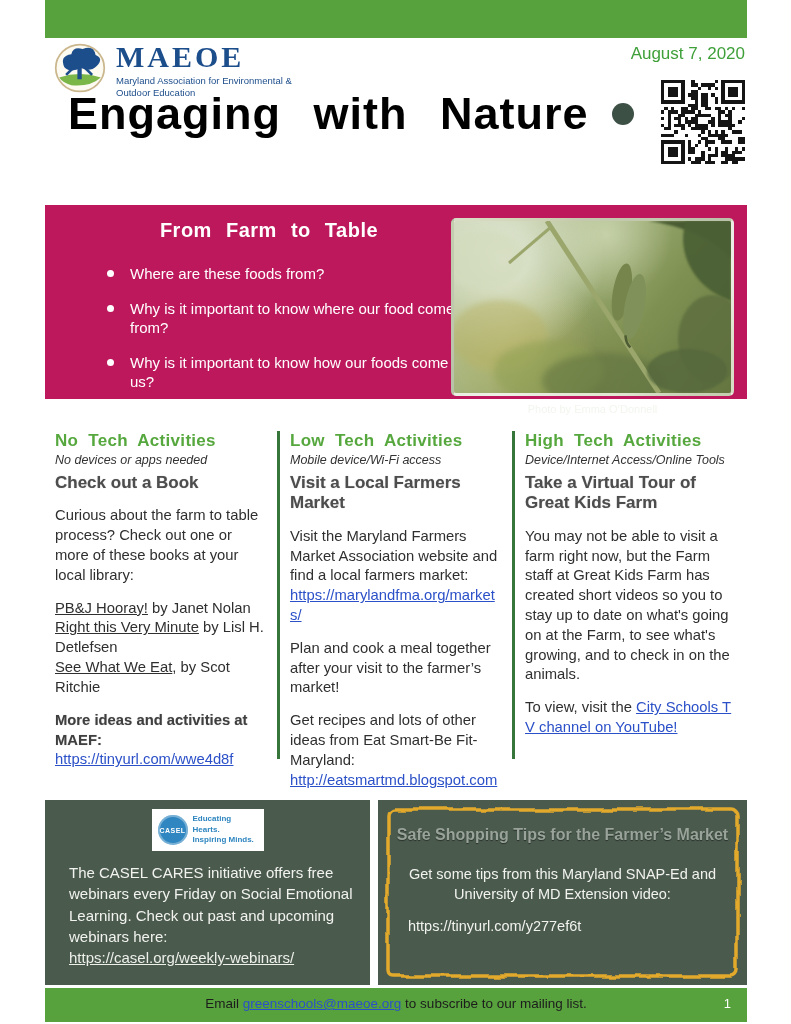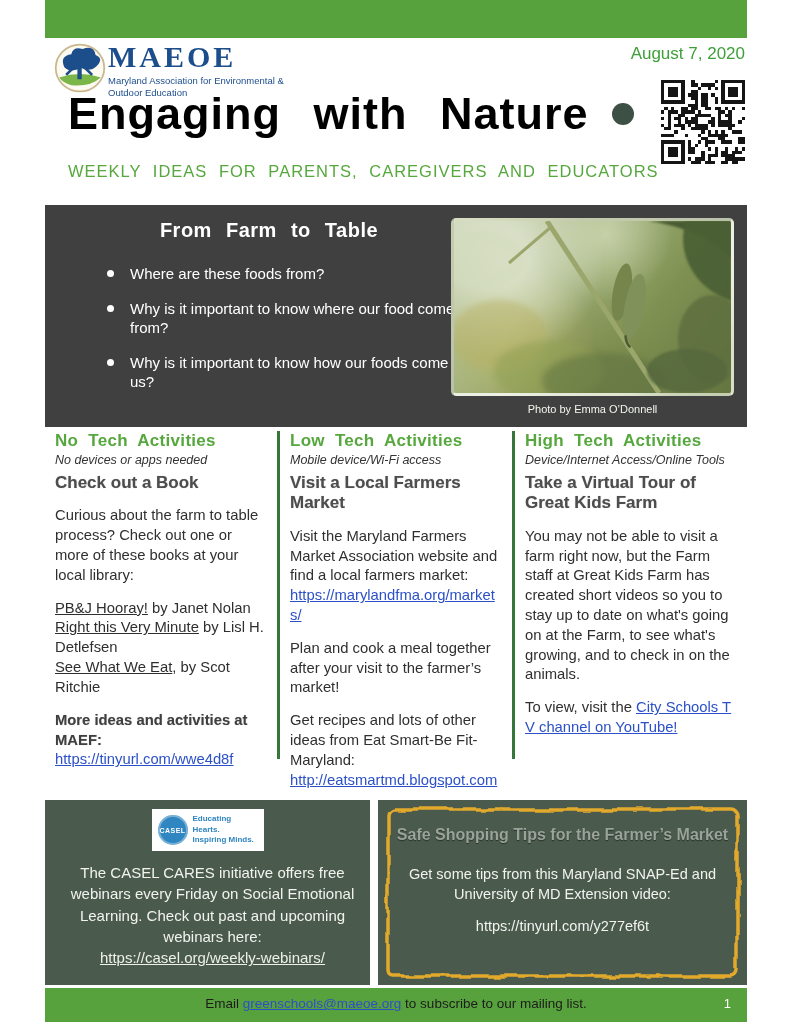--- a/index.html
+++ b/index.html
@@ -3,32 +3,32 @@
 <meta charset="utf-8">
 <style>
   html,body{margin:0;padding:0;}
   body{width:791px;height:1024px;background:#fdfdfb;font-family:"Liberation Sans",sans-serif;position:relative;overflow:hidden;}
   .page{position:absolute;inset:0;background:#ffffff;}
 
   
   .topbar{position:absolute;left:45px;top:0;width:702px;height:38px;background:#58a23e;}
 
   
-  .logo-row{position:absolute;left:52px;top:42px;display:flex;align-items:flex-start;}
+  .logo-row{position:absolute;left:52px;top:42px;display:flex;align-items:flex-start;gap:8px;}
   .logo-art{width:56px;height:52px;flex:0 0 auto;}
   .logo-text .wordmark{font-family:"Liberation Serif",serif;font-weight:bold;font-size:30px;color:#1d4e8c;letter-spacing:3px;line-height:1;}
   .logo-text .tagline{font-size:9.5px;color:#1d4e8c;line-height:1.3;margin-top:3px;}
   .date{position:absolute;right:46px;top:44px;font-size:17px;color:#3fa03a;}
   .main-title{position:absolute;left:68px;top:88px;font-size:45px;font-weight:bold;color:#000000;letter-spacing:1px;word-spacing:19px;}
   .title-dot{position:absolute;left:612px;top:103px;width:22px;height:22px;border-radius:50%;background:#3d5046;}
   .qr{position:absolute;right:46px;top:80px;width:84px;height:84px;background:#ffffff;}
   .subtitle{position:absolute;left:68px;top:162px;font-size:16.5px;color:#56a83e;letter-spacing:1px;word-spacing:6px;}
 
   
-  .banner{position:absolute;left:45px;top:205px;width:702px;height:222px;background:#404040;color:#ffffff;}
+  .banner{position:absolute;left:45px;top:205px;width:702px;height:194px;background:#be185d;color:#ffffff;}
   .banner-left{position:absolute;left:20px;top:10px;width:408px;}
   .banner-title{font-size:20px;font-weight:bold;text-align:center;word-spacing:8px;letter-spacing:.5px;margin-top:4px;}
   .banner-intro{font-size:15.5px;font-weight:bold;word-spacing:4px;margin-top:14px;margin-left:8px;}
   .banner-bullets{margin-top:22px;margin-left:42px;}
   .bullet-item{display:flex;gap:16px;margin-bottom:15px;font-size:15px;line-height:1.3;}
   .dot{width:7px;height:7px;border-radius:50%;background:#ffffff;margin-top:6px;flex:0 0 auto;}
   .photo{position:absolute;right:13px;top:13px;width:277px;height:172px;border:3px solid rgba(255,255,255,.55);border-radius:5px;overflow:hidden;
     background:
       radial-gradient(circle at 18% 22%, rgba(232,238,222,.95), rgba(232,238,222,0) 38%),
       radial-gradient(circle at 55% 8%, rgba(214,223,190,.7), rgba(214,223,190,0) 30%),
@@ -51,26 +51,26 @@
   a.link{color:#2b50c8;text-decoration:underline;cursor:pointer;word-break:break-all;}
   .bold{font-weight:bold;color:#3f3f3f;text-shadow:0 0 1px rgba(90,90,90,.4);}
 
   
   .panel{position:absolute;top:800px;height:185px;background:#4a5a4d;color:#eef0ea;}
   .panel-casel{left:45px;width:325px;}
   .panel-tips{left:378px;width:369px;}
   .casel-logo-box{position:absolute;left:50%;transform:translateX(-50%);top:9px;width:112px;height:42px;background:#ffffff;display:flex;align-items:center;gap:5px;padding:0 6px;box-sizing:border-box;}
   .casel-circle{width:30px;height:30px;border-radius:50%;background:#2f86c0;color:#ffffff;display:flex;align-items:center;justify-content:center;font-size:7px;font-weight:bold;letter-spacing:.5px;flex:0 0 auto;box-shadow:inset 0 0 0 2px rgba(255,255,255,.35);}
   .casel-tag{font-size:8px;font-weight:bold;color:#2f86c0;line-height:1.3;}
-  .casel-text{position:absolute;left:24px;right:14px;top:62px;text-align:center;font-size:15px;line-height:1.42;color:#f2f3ef;}
+  .casel-text{position:absolute;left:24px;right:14px;top:62px;font-size:15px;line-height:1.42;color:#f2f3ef;}
   .casel-text a{color:#eef0ea;text-decoration:underline;cursor:pointer;}
   .tips-border{position:absolute;inset:0;pointer-events:none;}
   .tips-title{position:absolute;left:18px;right:18px;top:26px;text-align:center;font-size:16px;font-weight:bold;color:#99a399;text-shadow:0 1px 1px rgba(0,0,0,.45);}
   .tips-text{position:absolute;left:30px;right:30px;top:64px;text-align:center;font-size:14.5px;line-height:1.4;color:#f2f3ef;}
-  .tips-link{position:absolute;left:30px;right:30px;top:118px;text-align:center;font-size:14.5px;color:#f2f3ef;cursor:pointer;}
+  .tips-link{position:absolute;left:30px;right:30px;top:118px;font-size:14.5px;color:#f2f3ef;cursor:pointer;}
 
   
   .footer{position:absolute;left:45px;top:988px;width:702px;height:34px;background:#58a23e;}
   .footer-text{position:absolute;left:0;right:0;top:8px;text-align:center;font-size:13.5px;color:#1c1c1c;}
   .footer-text a{color:#2b50c8;text-decoration:underline;cursor:pointer;}
   .page-num{position:absolute;right:16px;top:8px;font-size:13px;color:#ffffff;}
 </style>
 </head>
 <body>
 
@@ -310,21 +310,20 @@
           <rect width="7" height="7"></rect>
           <rect x="1" y="1" width="5" height="5" fill="#fff"></rect>
           <rect x="2" y="2" width="3" height="3"></rect>
         </g>
         <g transform="translate(0,18)">
           <rect width="7" height="7"></rect>
           <rect x="1" y="1" width="5" height="5" fill="#fff"></rect>
           <rect x="2" y="2" width="3" height="3"></rect>
         </g>
       </svg></div>
-  <div class="subtitle">WEEKLY IDEAS FOR PARENTS, CAREGIVERS AND EDUCATORS</div>
 
   <div class="banner">
     <div class="banner-left">
       <div class="banner-title">From Farm to Table</div>
       <div class="banner-bullets">
         <div class="bullet-item">
           <span class="dot"></span>
           <span>Where are these foods from?</span>
         </div>
         <div class="bullet-item">

